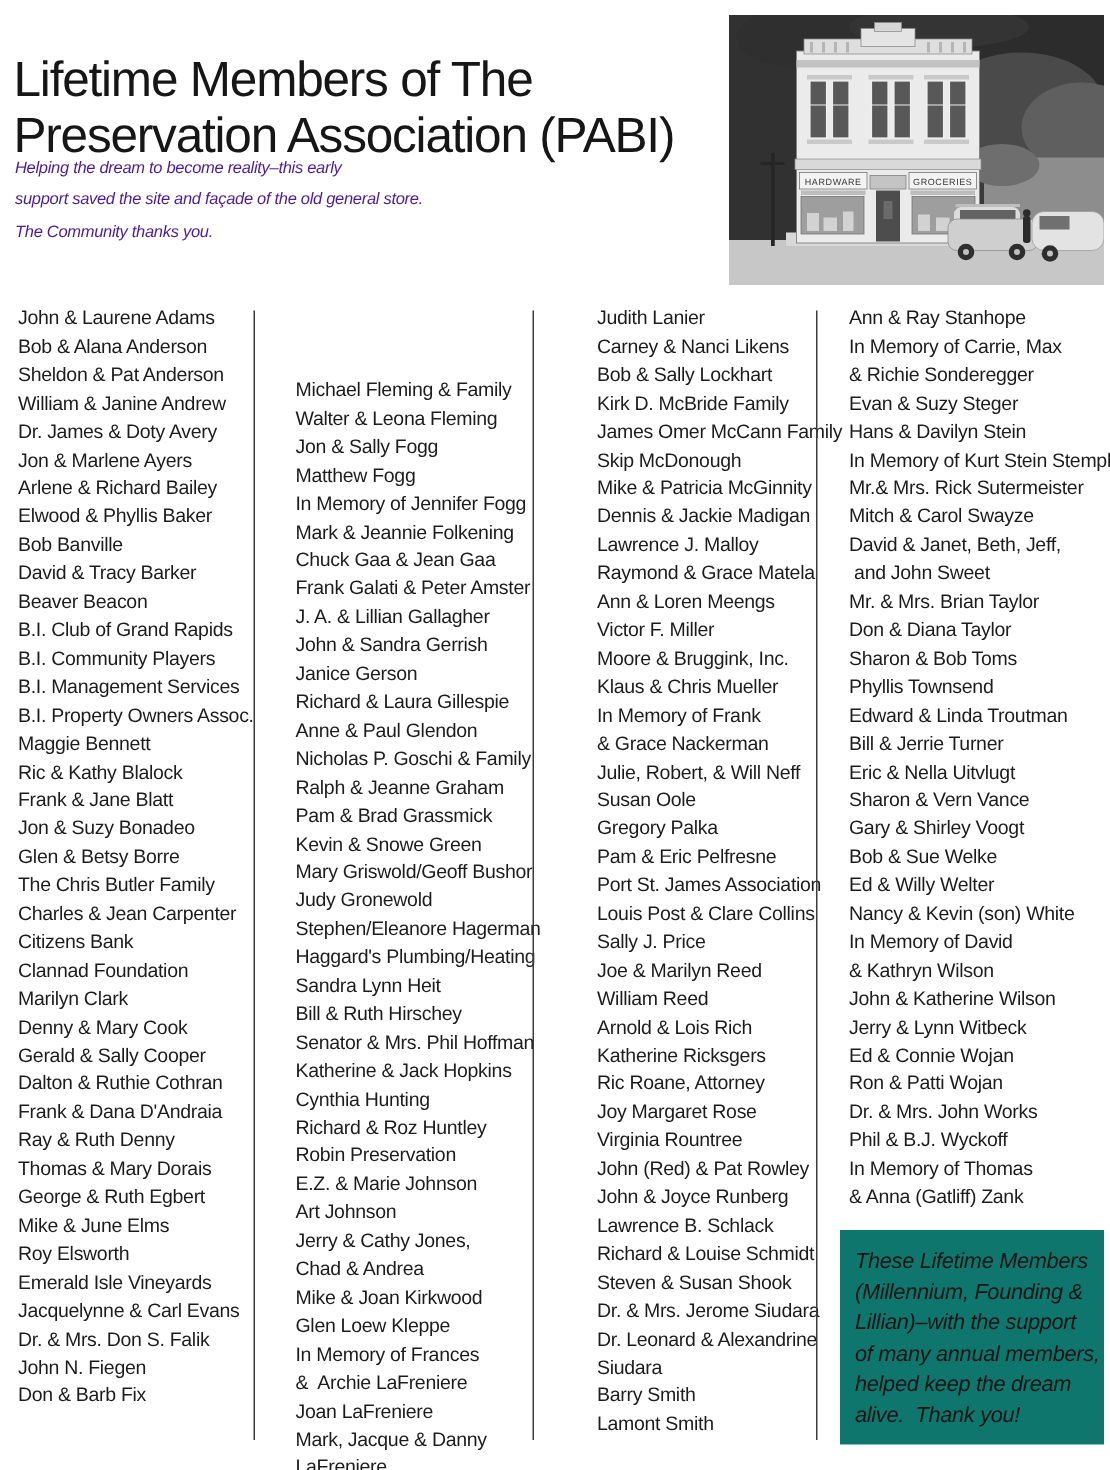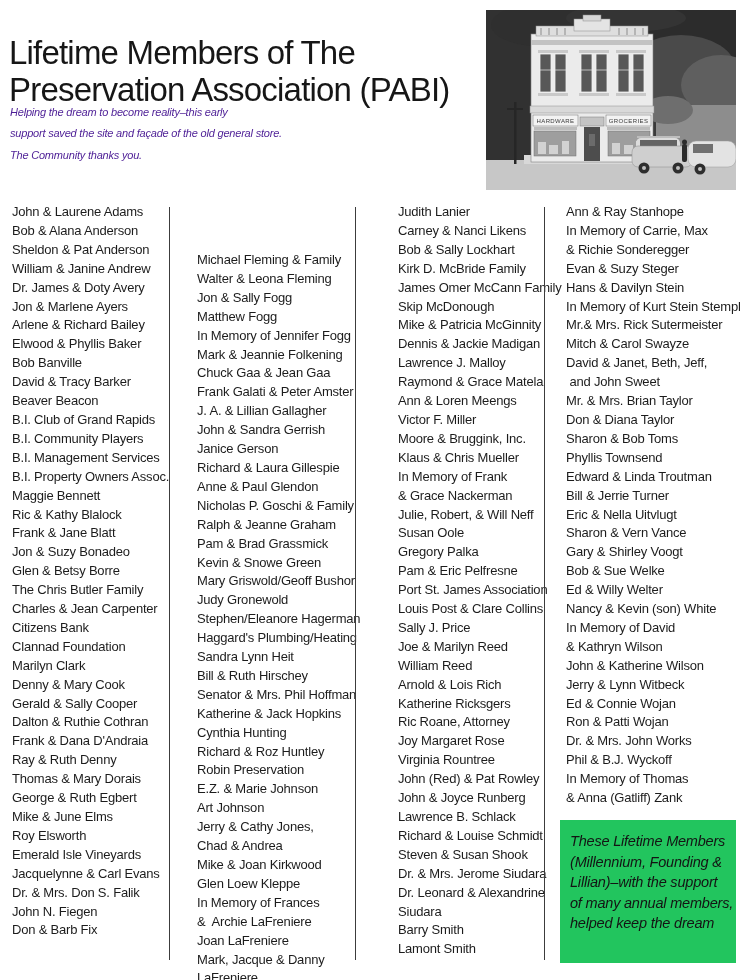--- a/index.html
+++ b/index.html
@@ -46,21 +46,21 @@
   .col4 { left:566px; width:172px; }
 
   .vdiv { position:absolute; top:207px; height:753px; width:1px; background:#3c3c3c; }
   .vdiv1 { left:169px; }
   .vdiv2 { left:355px; }
   .vdiv3 { left:544px; }
 
   
   .note-box {
     position:absolute; left:560px; top:820px; width:176px; height:143px;
-    background:#22c55e;
+    background:#0f766e;
     box-sizing:border-box; padding:11px 6px 0 10px;
     font-style:italic; font-size:14.5px; line-height:20.6px;
     color:#141414; letter-spacing:-0.2px;
   }
   .note-line { white-space:pre; }
 </style>
 </head>
 <body>
 
 <div class="page">
@@ -343,15 +343,16 @@
   <div class="vdiv vdiv1"></div>
   <div class="vdiv vdiv2"></div>
   <div class="vdiv vdiv3"></div>
 
   <div class="note-box">
       <div class="note-line">These Lifetime Members</div>
       <div class="note-line">(Millennium, Founding &amp;</div>
       <div class="note-line">Lillian)–with the support</div>
       <div class="note-line">of many annual members,</div>
       <div class="note-line">helped keep the dream</div>
+      <div class="note-line">alive.  Thank you!</div>
     </div>
 
 </div>
 
 </body></html>

